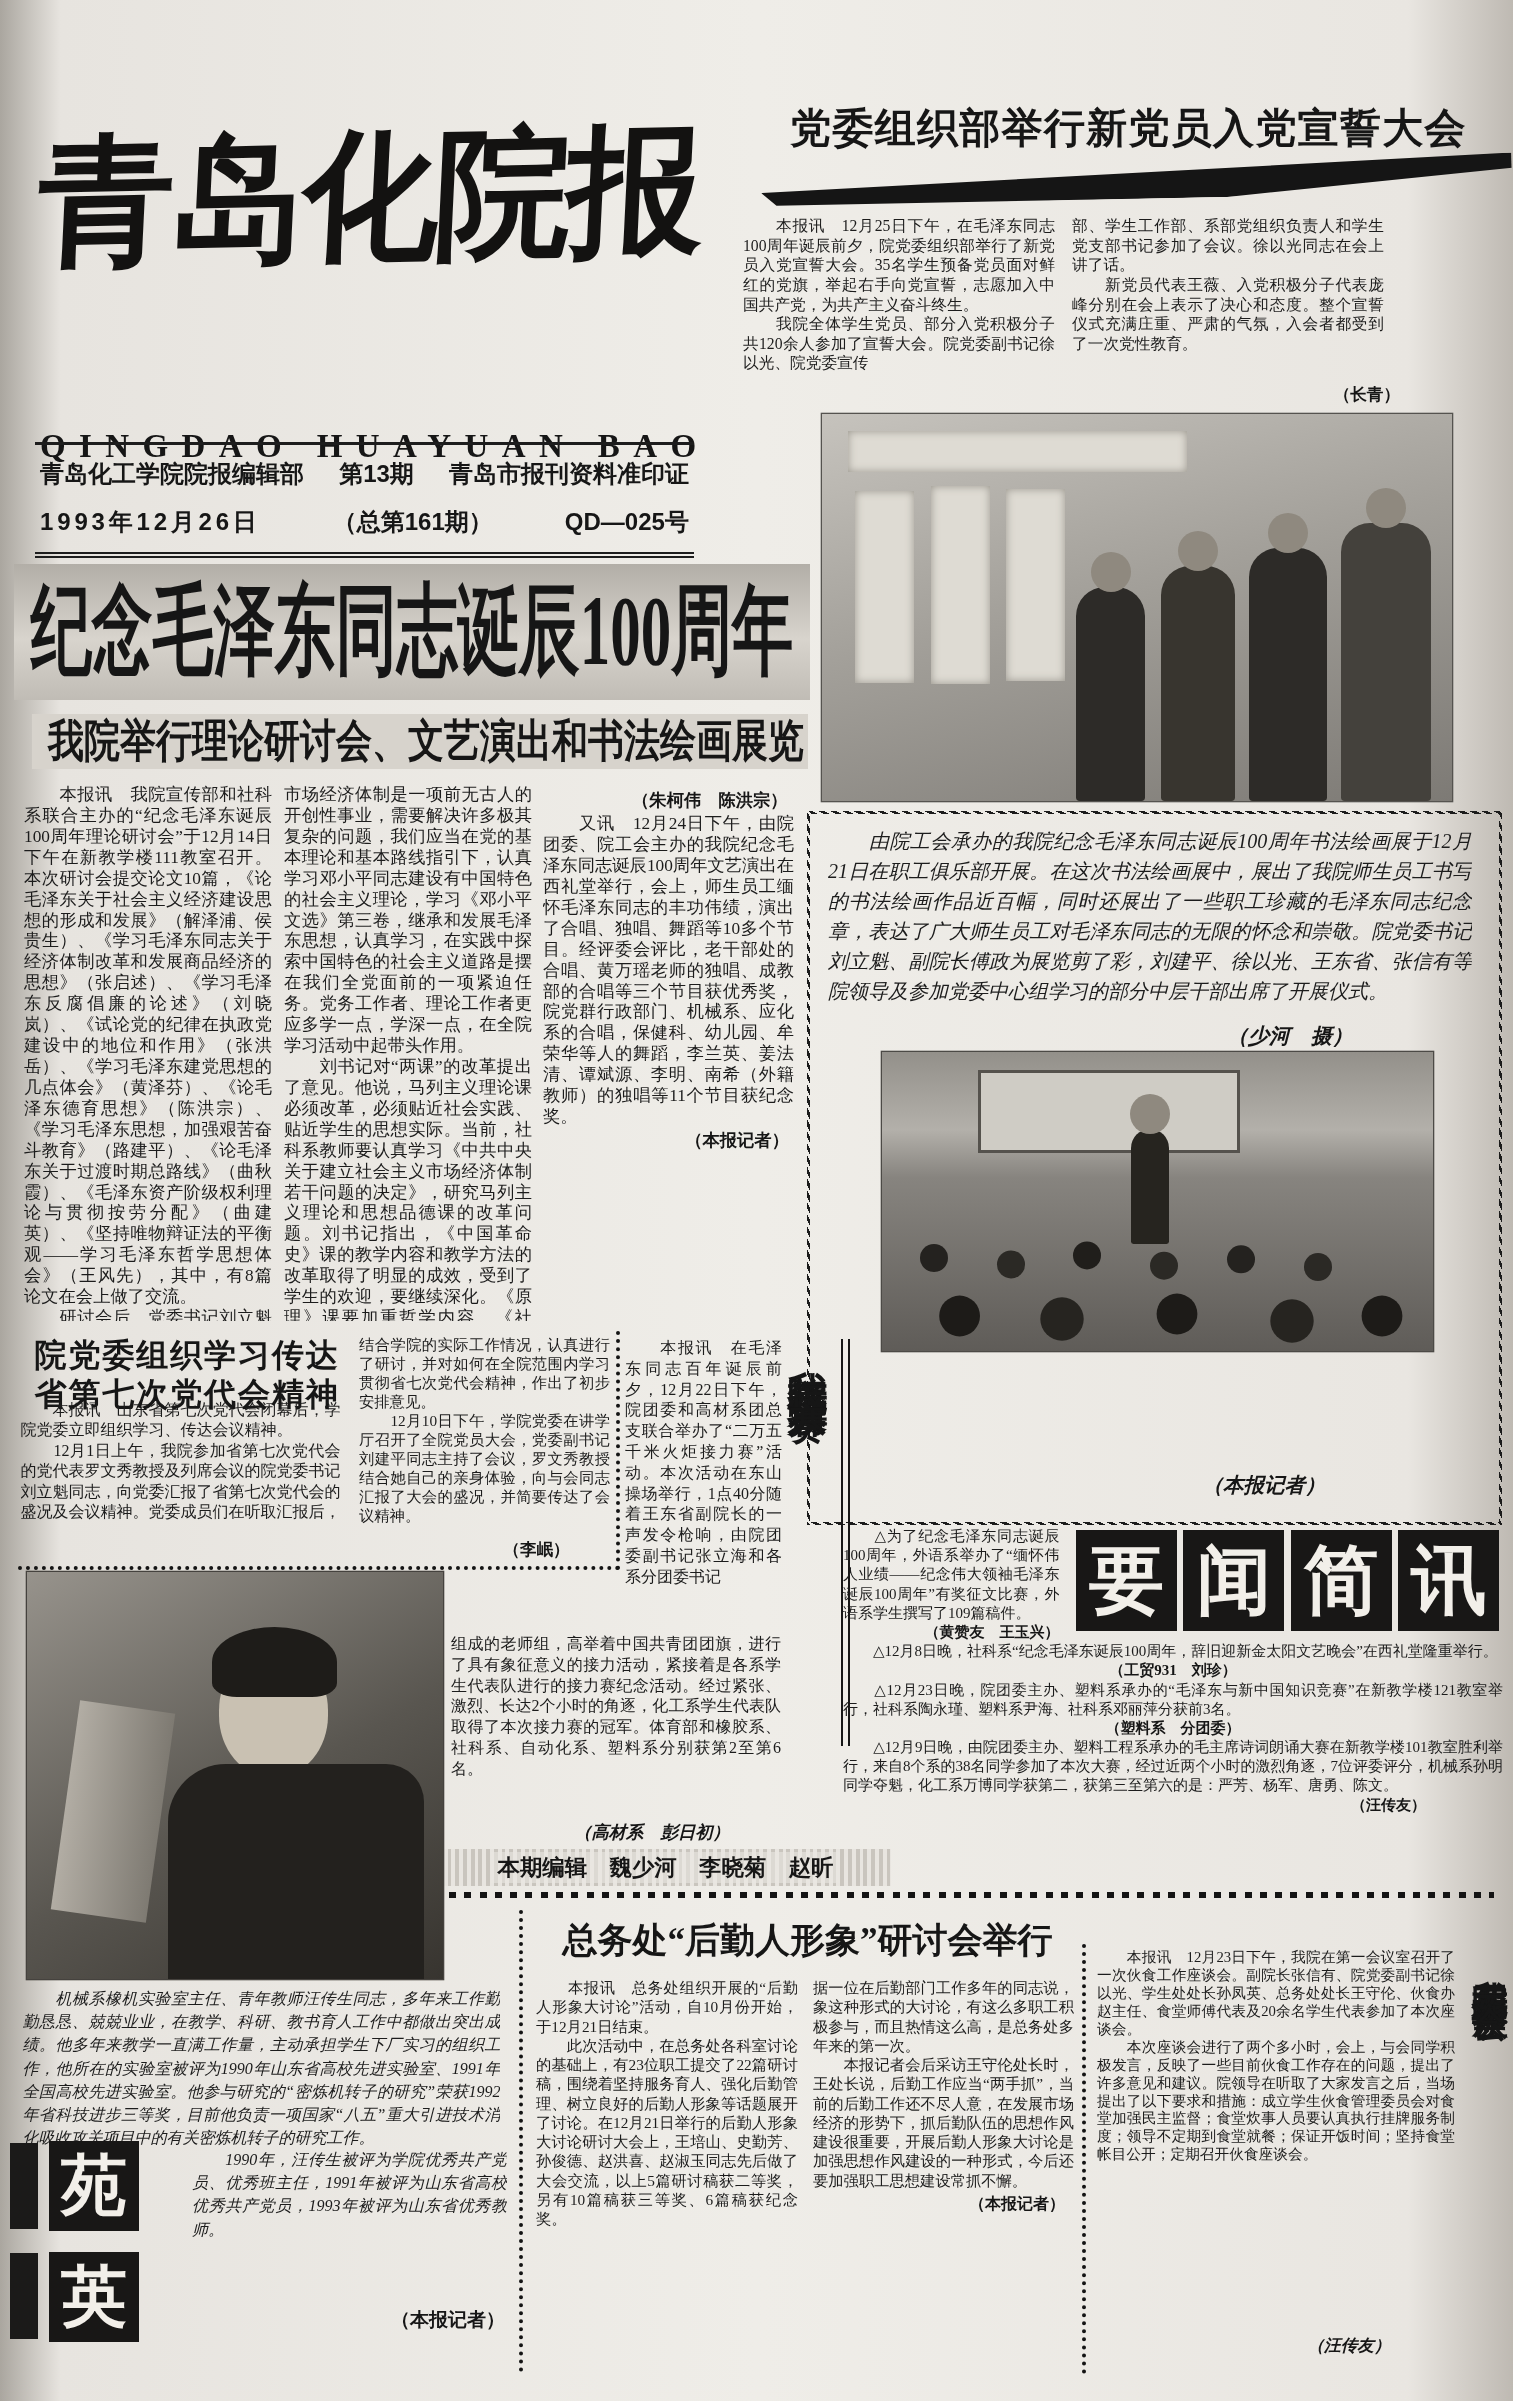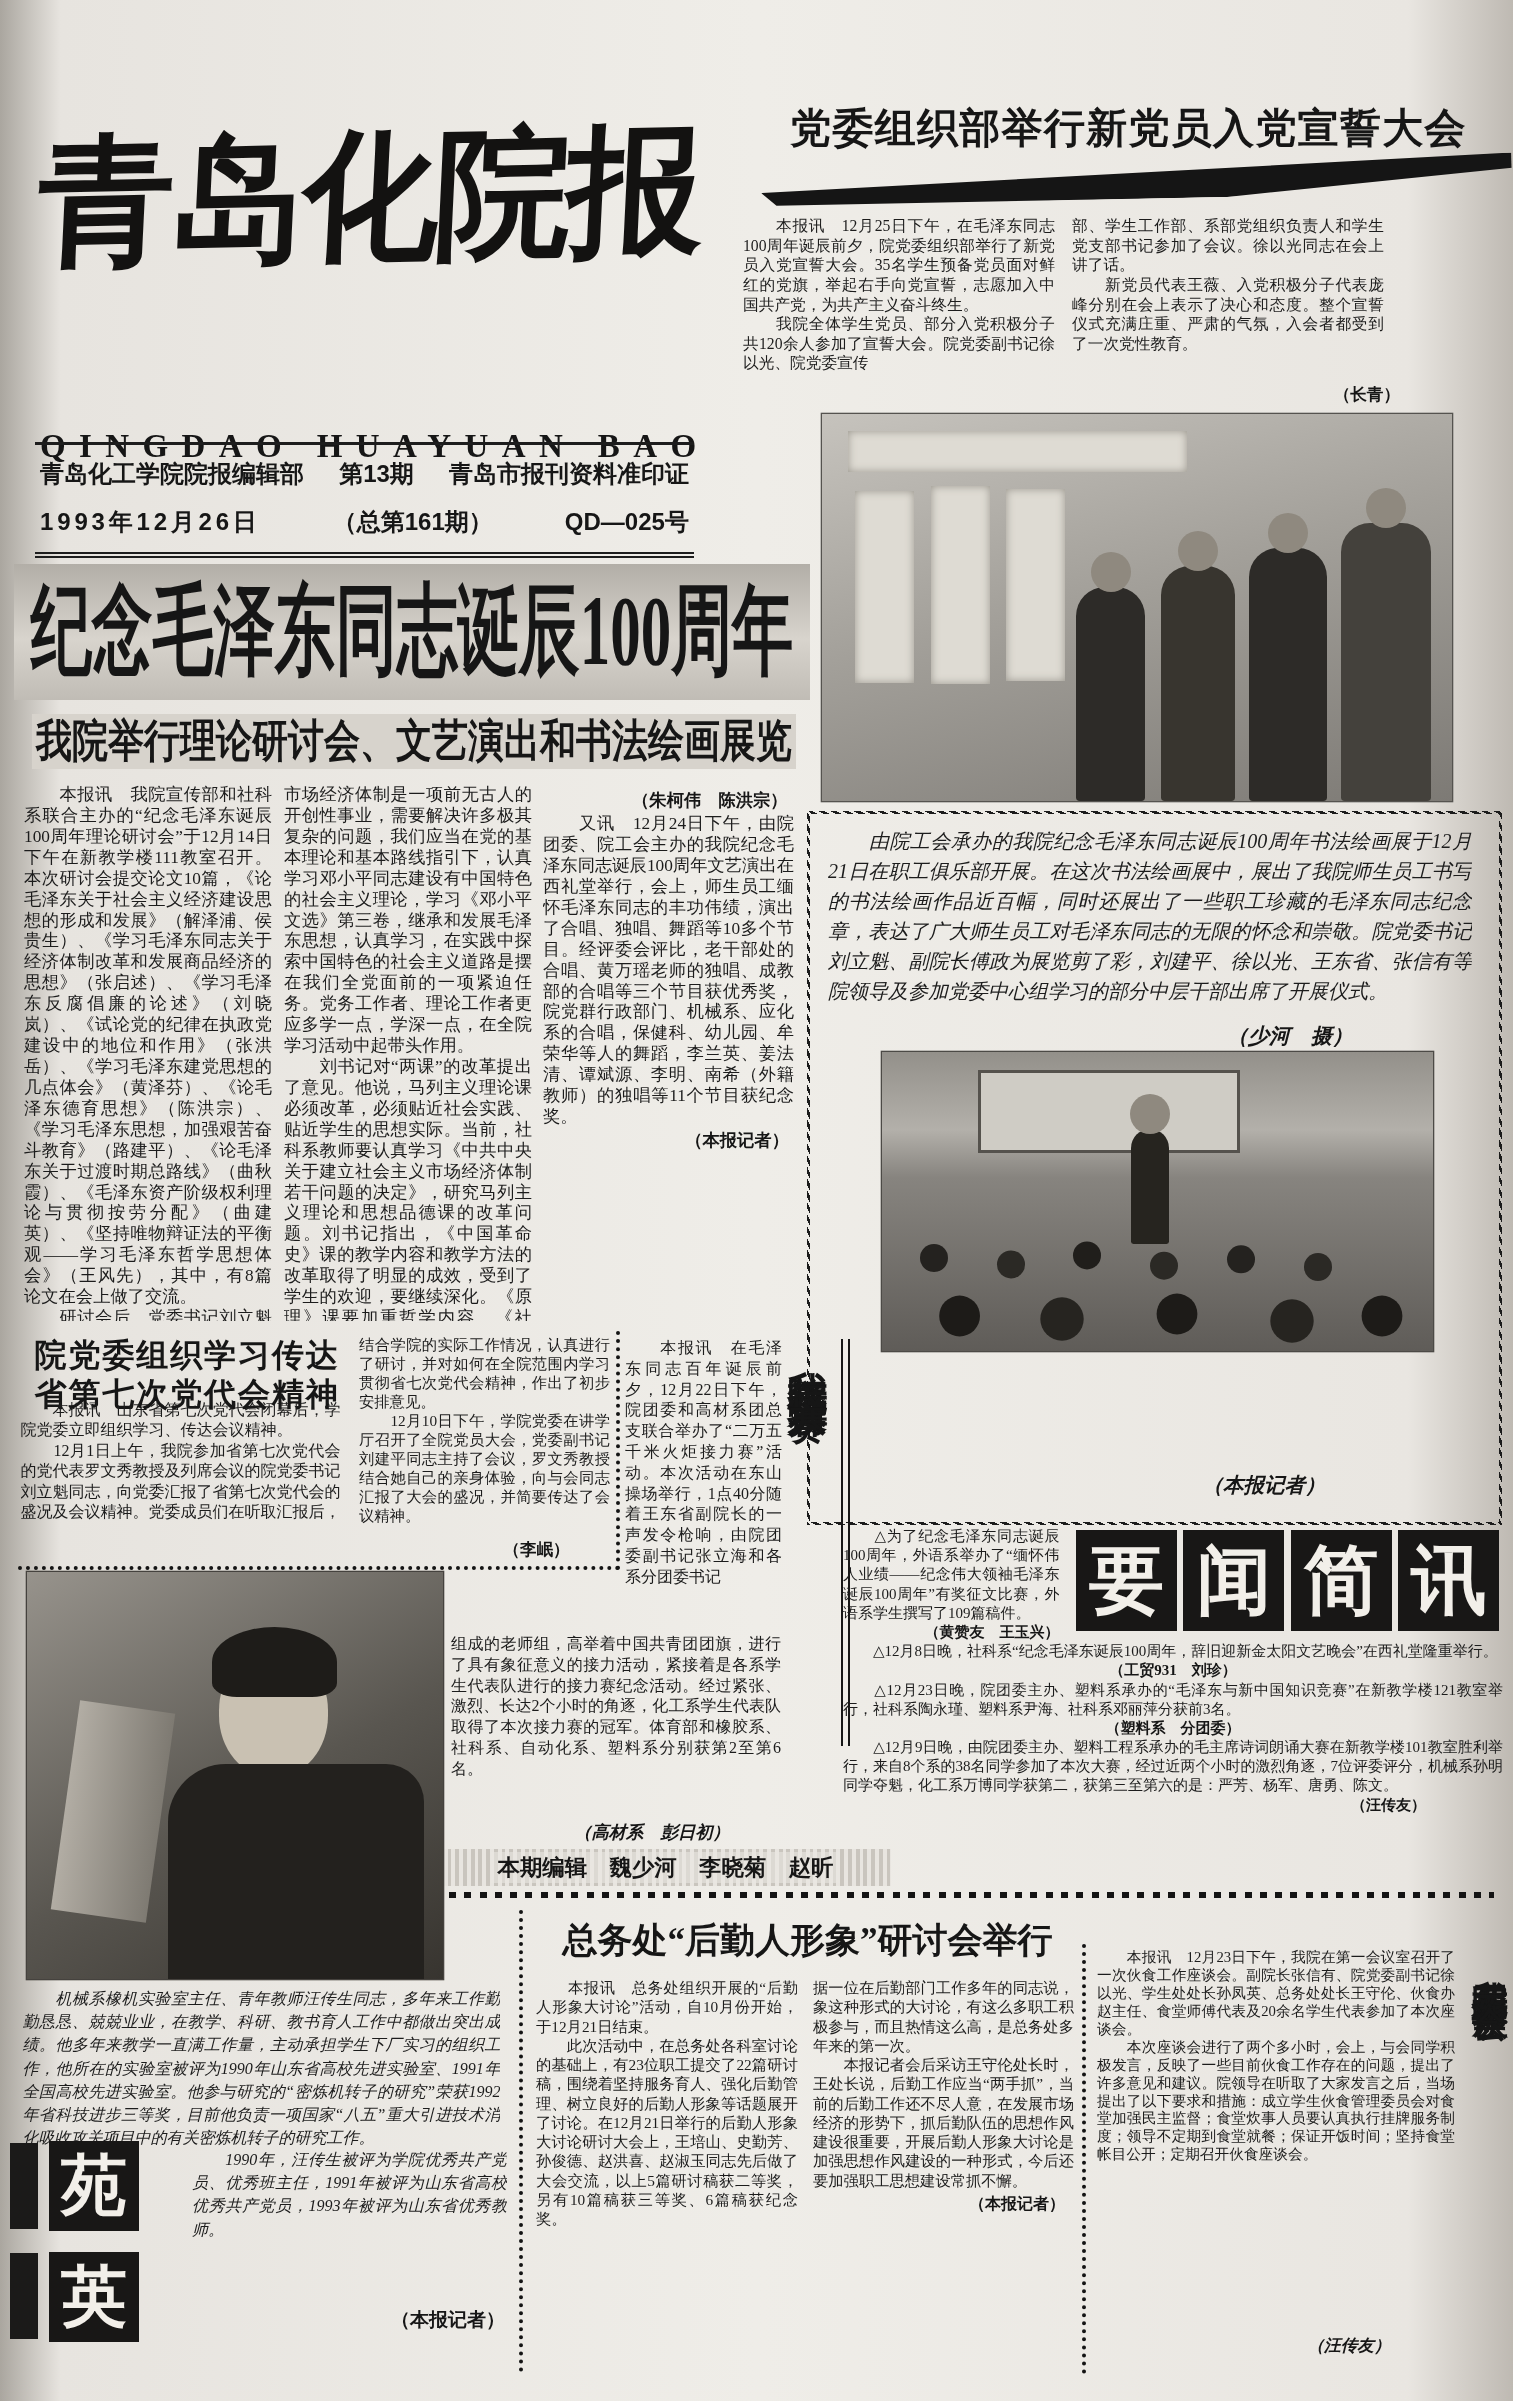--- a/index.html
+++ b/index.html
@@ -47,21 +47,21 @@
       <span>QD—025号</span>
     </div>
   </div>
   <div class="abs hrule" style="left:35px;top:556px;width:659px;height:1.9px;"></div>
 
   <div class="abs headline-serif" style="left:14px;top:564px;width:796px;height:136px;display:flex;align-items:center;justify-content:center;
               background:linear-gradient(180deg,#b2aea7,#d8d4cd 55%,#c0bcb5);font-size:61px;white-space:nowrap;">
     <span style="display:inline-block;transform:scaleY(1.62);">纪念毛泽东同志诞辰100周年</span>
   </div>
   <div class="abs headline-serif" style="left:32px;top:714px;width:764px;height:55px;display:flex;align-items:center;justify-content:center;
-              background:#d7d3cc;font-size:36px;white-space:nowrap;">
+              background:#d7d3cc;font-size:36px;white-space:nowrap;padding-left:12px;">
     <span style="display:inline-block;transform:scaleY(1.25);">我院举行理论研讨会、文艺演出和书法绘画展览</span>
   </div>
 
   <div class="abs body-text" style="left:24px;top:785px;width:248px;height:536px;font-size:17.3px;line-height:1.21;">　　本报讯　我院宣传部和社科系联合主办的“纪念毛泽东诞辰100周年理论研讨会”于12月14日下午在新教学楼111教室召开。本次研讨会提交论文10篇，《论毛泽东关于社会主义经济建设思想的形成和发展》（解泽浦、侯贵生）、《学习毛泽东同志关于经济体制改革和发展商品经济的思想》（张启述）、《学习毛泽东反腐倡廉的论述》（刘晓岚）、《试论党的纪律在执政党建设中的地位和作用》（张洪岳）、《学习毛泽东建党思想的几点体会》（黄泽芬）、《论毛泽东德育思想》（陈洪宗）、《学习毛泽东思想，加强艰苦奋斗教育》（路建平）、《论毛泽东关于过渡时期总路线》（曲秋霞）、《毛泽东资产阶级权利理论与贯彻按劳分配》（曲建英）、《坚持唯物辩证法的平衡观——学习毛泽东哲学思想体会》（王风先），其中，有8篇论文在会上做了交流。
 　　研讨会后，党委书记刘立魁同志做了讲话。
 　　刘书记指出，建立社会主义</div>
   <div class="abs body-text" style="left:284px;top:785px;width:248px;height:536px;font-size:17.3px;line-height:1.21;">市场经济体制是一项前无古人的开创性事业，需要解决许多极其复杂的问题，我们应当在党的基本理论和基本路线指引下，认真学习邓小平同志建设有中国特色的社会主义理论，学习《邓小平文选》第三卷，继承和发展毛泽东思想，认真学习，在实践中探索中国特色的社会主义道路是摆在我们全党面前的一项紧迫任务。党务工作者、理论工作者更应多学一点，学深一点，在全院学习活动中起带头作用。
 　　刘书记对“两课”的改革提出了意见。他说，马列主义理论课必须改革，必须贴近社会实践、贴近学生的思想实际。当前，社科系教师要认真学习《中共中央关于建立社会主义市场经济体制若干问题的决定》，研究马列主义理论和思想品德课的改革问题。刘书记指出，《中国革命史》课的教学内容和教学方法的改革取得了明显的成效，受到了学生的欢迎，要继续深化。《原理》课要加重哲学内容，《社建》课的教学面临的问题</div>
   <div class="abs" style="left:543px;top:785px;width:251px;height:536px;overflow:hidden;">
     <div class="byline" style="font-size:17.3px;text-align:right;padding:2.6px 6.4px 2.6px 0;">（朱柯伟　陈洪宗）</div>

